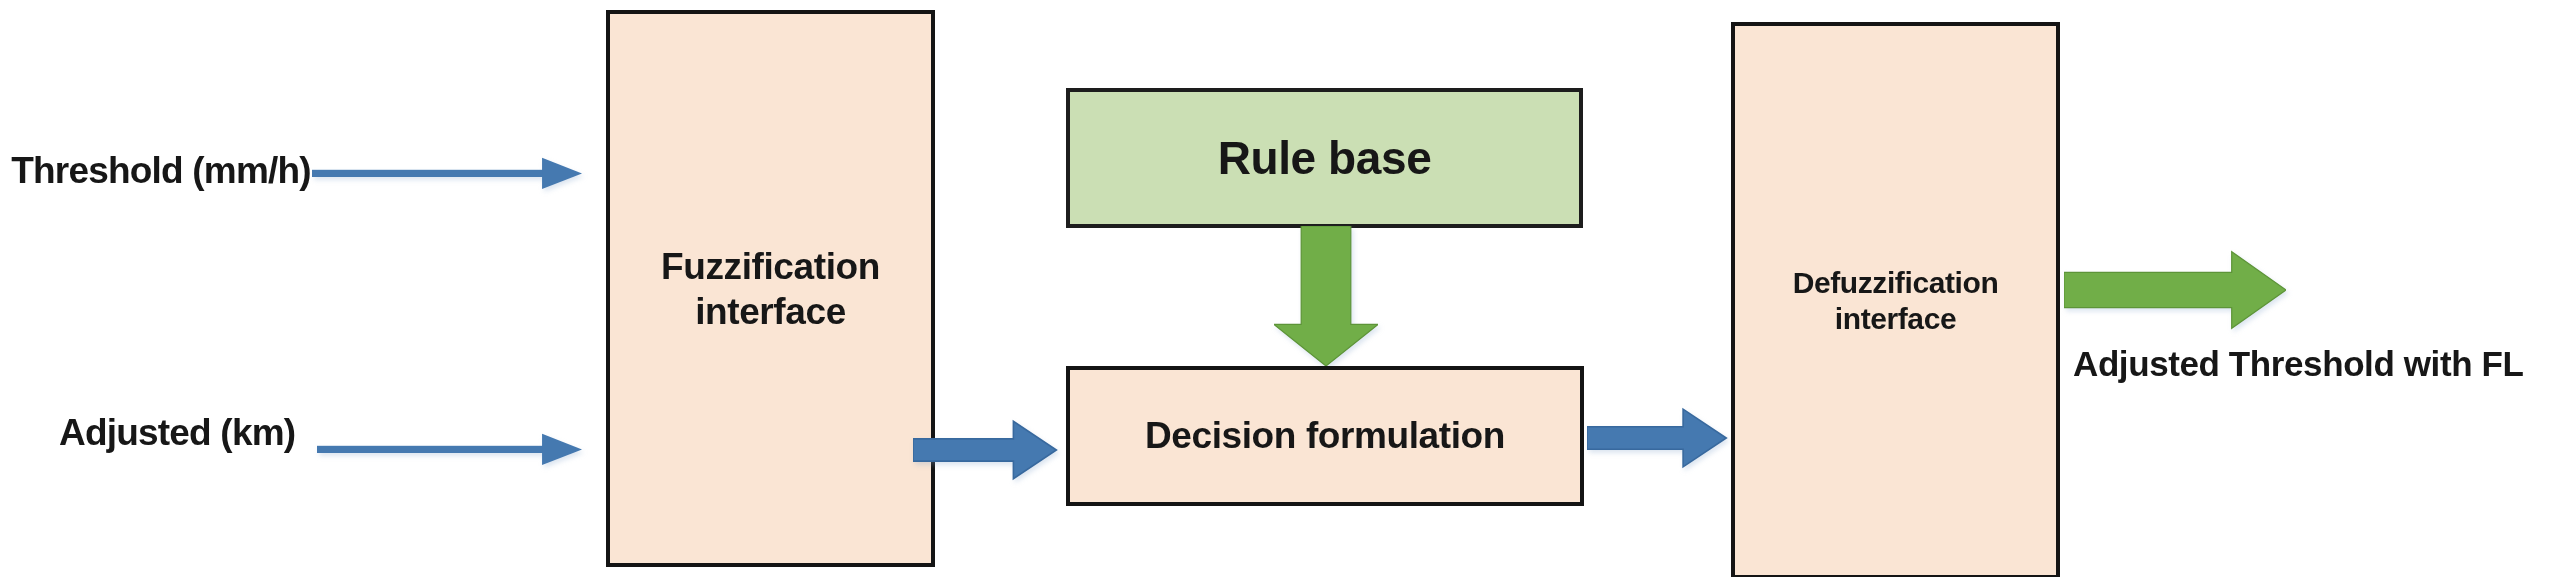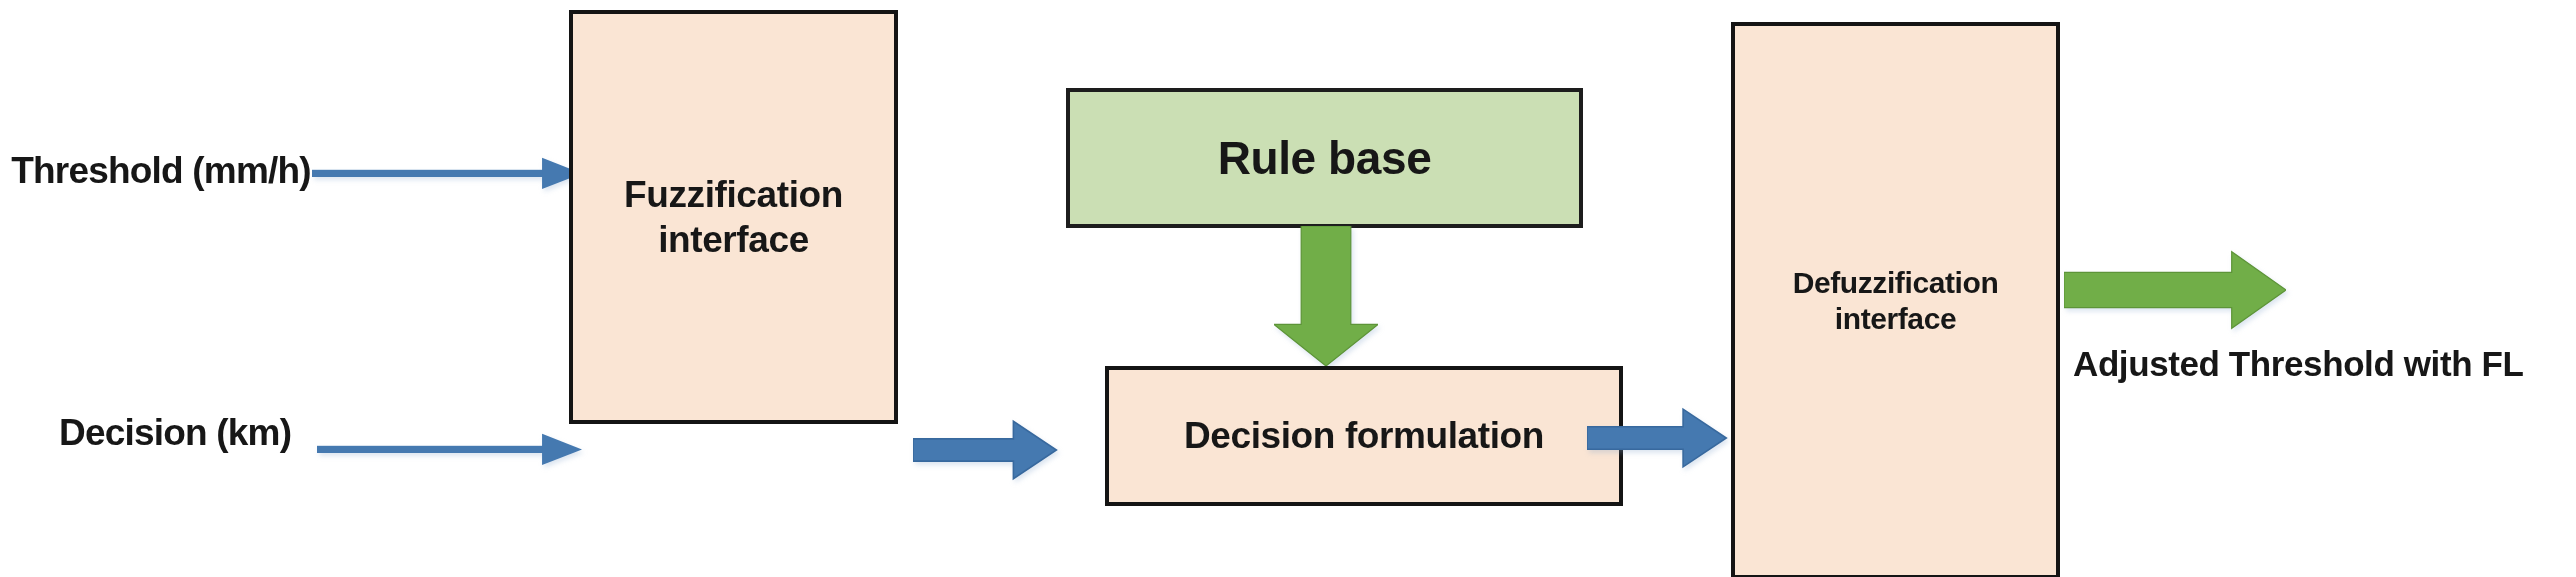--- a/index.html
+++ b/index.html
@@ -48,42 +48,42 @@
     font-weight: 700;
     font-size: 35px;
     letter-spacing: -0.4px;
     white-space: nowrap;
   }
   .arrow-svg {
     position: absolute;
     display: block;
     filter: drop-shadow(2.4px 3.2px 2.4px rgba(130, 160, 200, 0.28));
   }
-  #box-fuzzification   { left: 569px;  top: 10.4px;  width: 329px; height: 414px; font-size: 37px; }
+  #box-fuzzification   { left: 606px;  top: 10.4px;  width: 329px; height: 557px; font-size: 37px; }
   #box-rulebase        { left: 1066px; top: 88px; width: 517px; height: 140px; font-size: 46px; }
   #box-decision        { left: 1066px; top: 366px; width: 518px; height: 140px; font-size: 37px; }
   #box-defuzzification { left: 1731px; top: 22px;  width: 329px; height: 557px; font-size: 30px; line-height: 1.18; }
   #label-rainfall  { left: 11.2px;  top: 150px; }
   #label-distance  { left: 59px;  top: 412px; }
   #label-output    { left: 2073px; top: 344px; }
   #arrow-rainfall      { left: 312px;  top: 153px; }
   #arrow-distance      { left: 317px;  top: 429px; }
   #arrow-fuzz-decision { left: 913px; top: 418px; }
   #arrow-dec-defuzz    { left: 1587px; top: 406px; }
   #arrow-rule-down     { left: 1274px; top: 226px; }
   #arrow-output        { left: 2064px; top: 250px; }
 </style>
 </head>
 <body>
 
 <div id="canvas">
 
   <div id="label-rainfall" class="input-label">Threshold (mm/h)</div>
 
-  <div id="label-distance" class="input-label">Decision (km)</div>
+  <div id="label-distance" class="input-label">Adjusted (km)</div>
 
   <svg id="arrow-rainfall" class="arrow-svg" width="270" height="40" viewBox="0 0 338 50">
     <rect x="0" y="21" width="296" height="9" fill="#4579b0"></rect>
     <polygon points="288,6 338,25.5 288,45" fill="#4579b0"></polygon>
   </svg>
 
   <svg id="arrow-distance" class="arrow-svg" width="265" height="40" viewBox="0 0 332 50">
     <rect x="0" y="21" width="290" height="9" fill="#4579b0"></rect>
     <polygon points="282,6 332,25.5 282,45" fill="#4579b0"></polygon>
   </svg>
@@ -94,21 +94,21 @@
   </div>
 
   <div id="box-rulebase" class="box rule-box">
     <span>Rule base</span>
   </div>
 
   <svg id="arrow-rule-down" class="arrow-svg" width="104" height="140" viewBox="0 0 130 175">
     <polygon points="34,0 96,0 96,123 130,123 65,175 0,123 34,123" stroke="#5d9438" stroke-width="1.5" fill="#71ae48"></polygon>
   </svg>
 
-  <div id="box-decision" class="box process-box" style="border-width:4px;margin-left:39px;">
+  <div id="box-decision" class="box process-box" style="border-width:4px;">
     <span>Decision formulation</span>
   </div>
 
   <svg id="arrow-fuzz-decision" class="arrow-svg" width="145" height="64" viewBox="0 0 182 80">
     <polygon points="0,26 126,26 126,4 180,40 126,76 126,54 0,54" stroke="#38699e" stroke-width="2" fill="#4579b0"></polygon>
   </svg>
 
   <svg id="arrow-dec-defuzz" class="arrow-svg" width="141" height="64" viewBox="0 0 176 80">
     <polygon points="0,26 120,26 120,4 174,40 120,76 120,54 0,54" stroke="#38699e" stroke-width="2" fill="#4579b0"></polygon>
   </svg>

